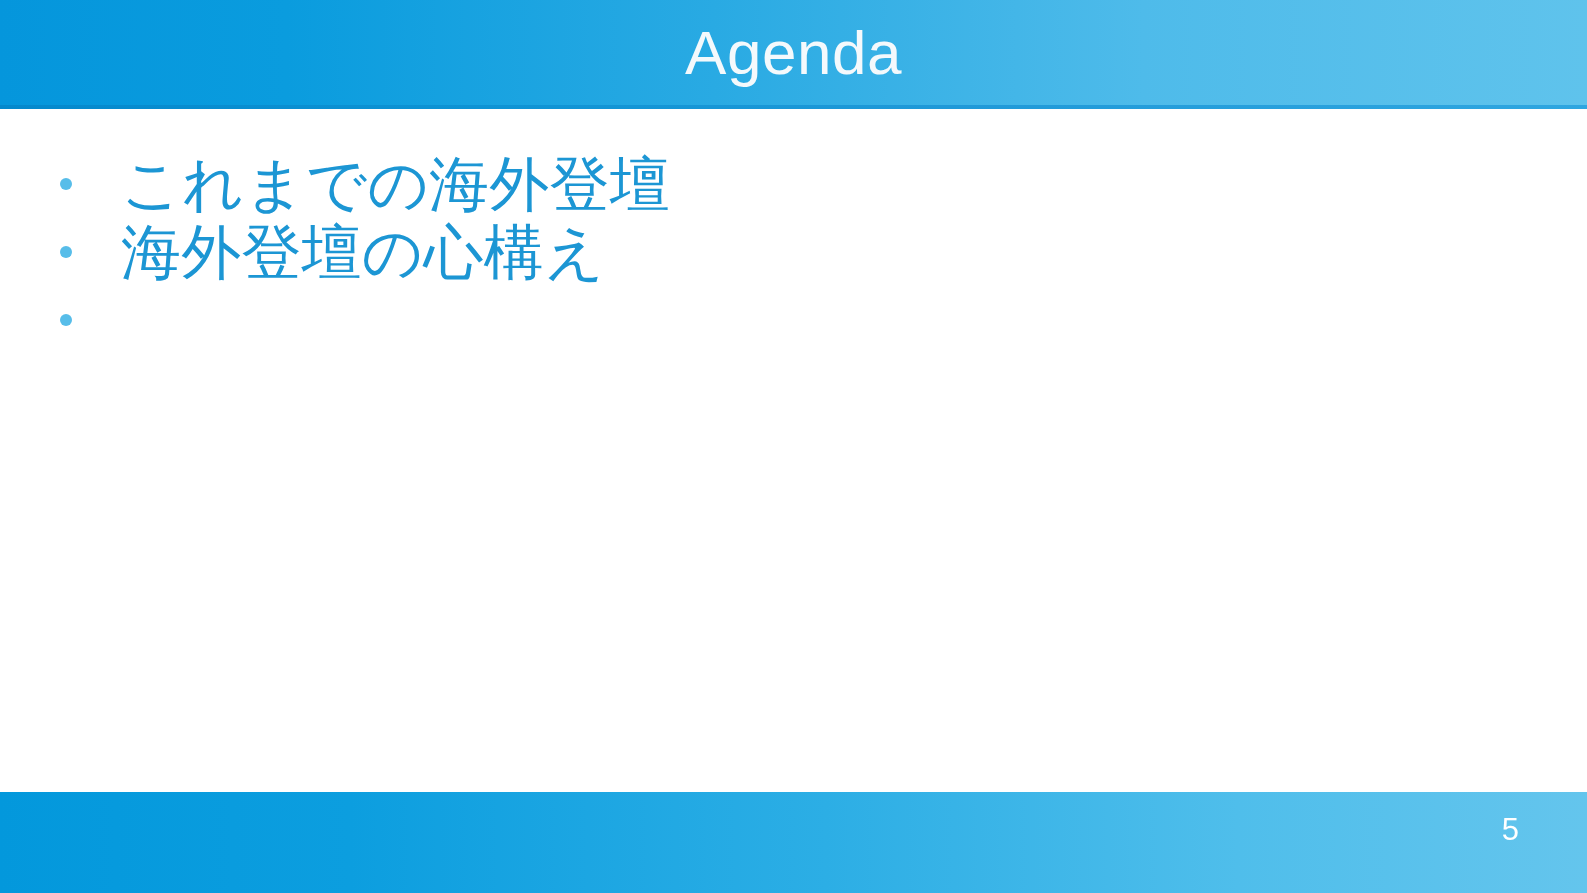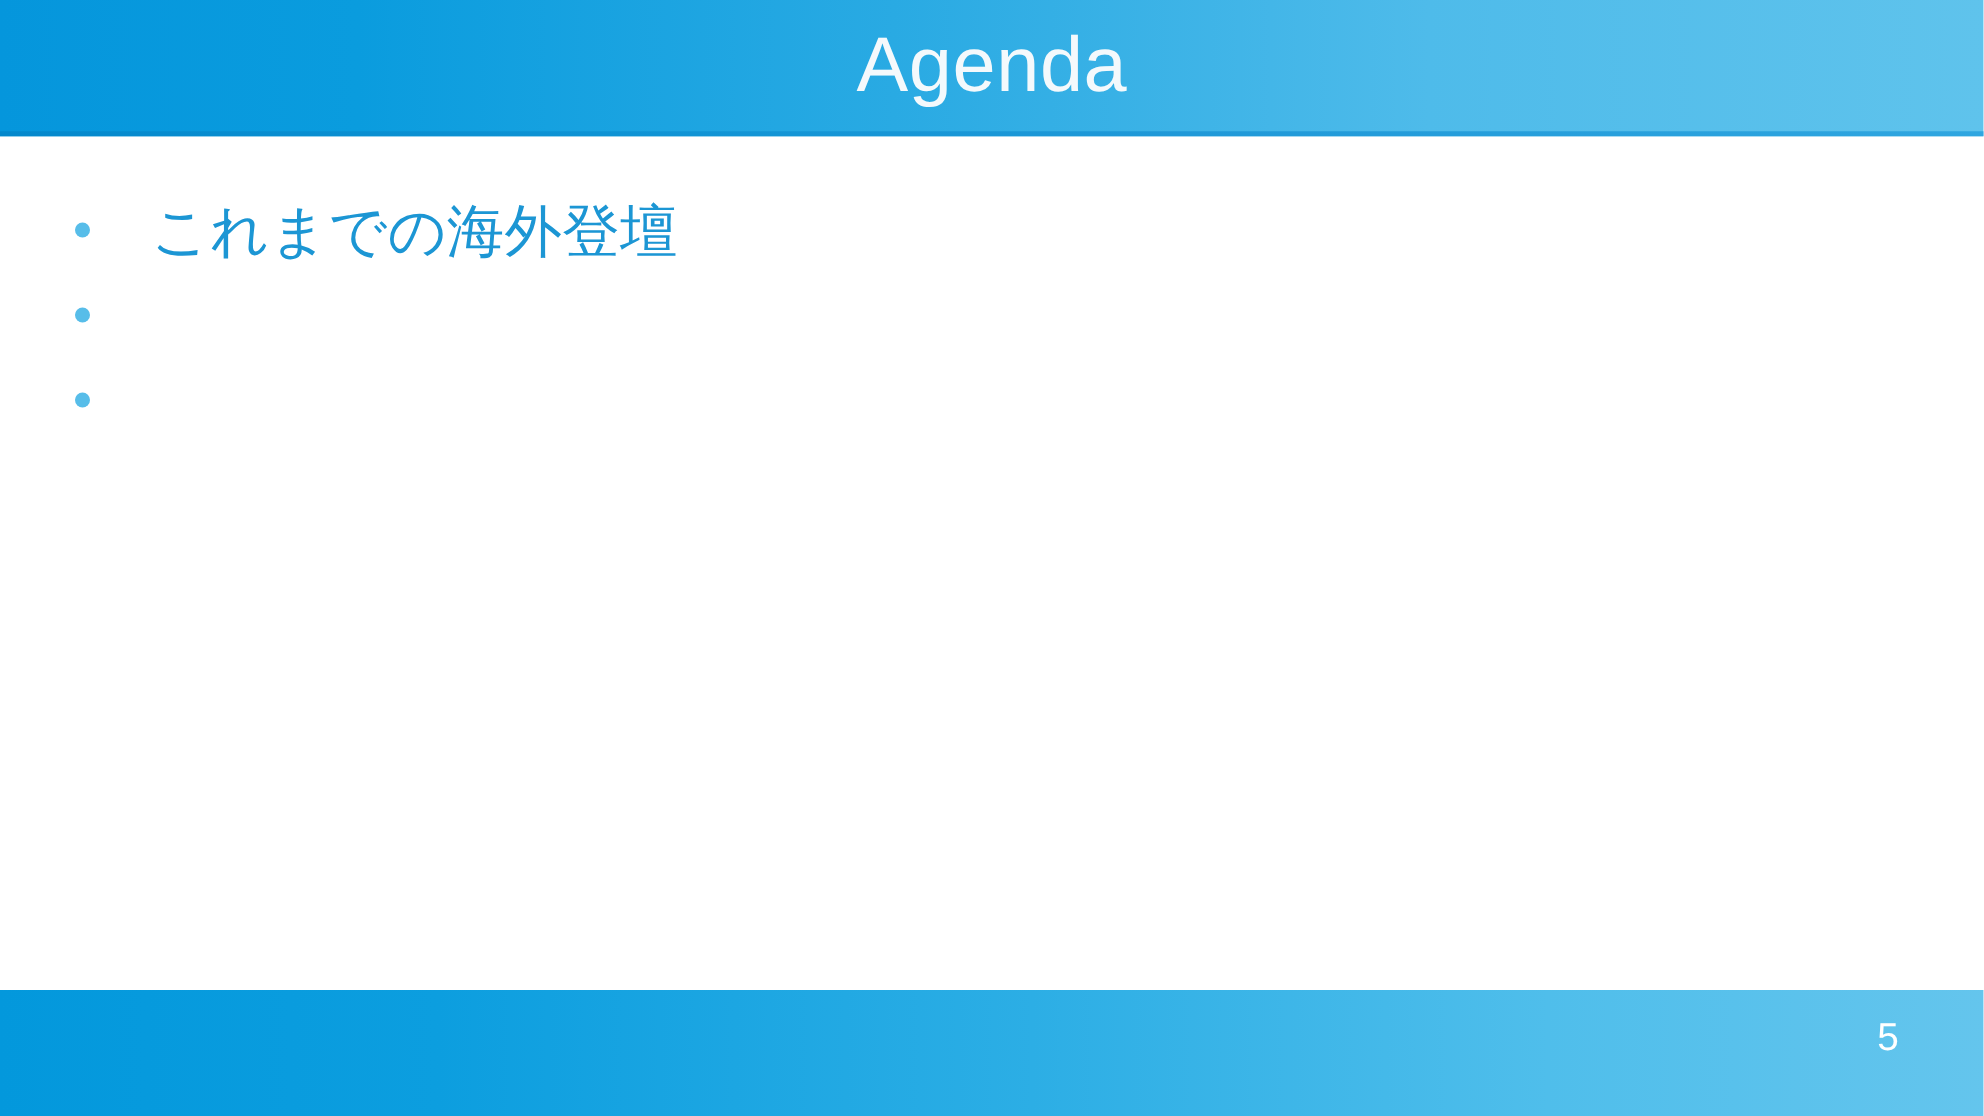--- a/index.html
+++ b/index.html
@@ -90,21 +90,21 @@
     height: 12px;
     border-radius: 50%;
     background: #57BDE9;
     margin-top: 26px;
     margin-right: 0;
   }
 
   .bullet-text {
     flex: 0 1 auto;
     margin-left: 49px;
-    font-size: 46px;
+    font-size: 60px;
     line-height: 66px;
     color: #1C96D4;
     white-space: nowrap;
     letter-spacing: 0.2px;
   }
 
   
   .slide-footer {
     position: absolute;
     left: 0;
@@ -136,20 +136,21 @@
   <div class="slide-body">
     <ul class="bullet-list">
 
       <li class="bullet-item">
         <span class="bullet-marker"></span>
         <span class="bullet-text">これまでの海外登壇</span>
       </li>
 
       <li class="bullet-item">
         <span class="bullet-marker"></span>
+        <span class="bullet-text">海外登壇の心構え</span>
       </li>
 
       <li class="bullet-item">
         <span class="bullet-marker"></span>
       </li>
 
     </ul>
   </div>
 
   <div class="slide-footer">

